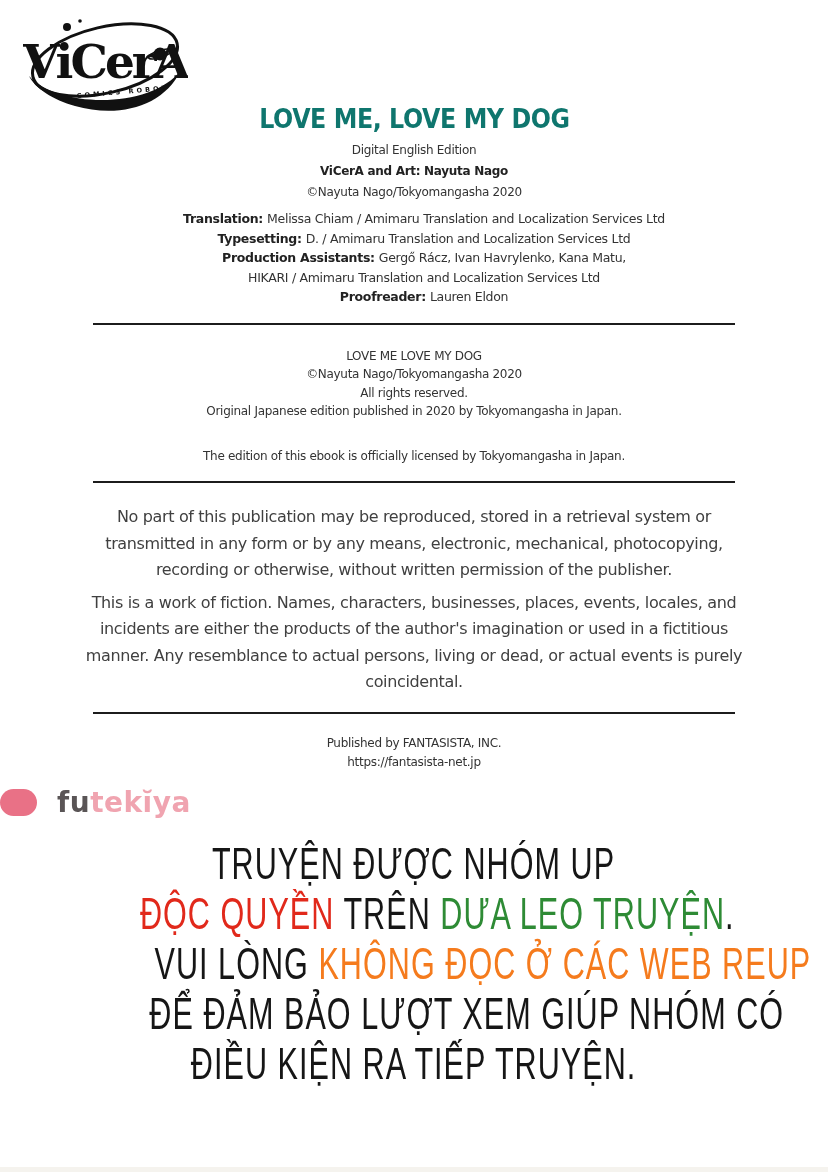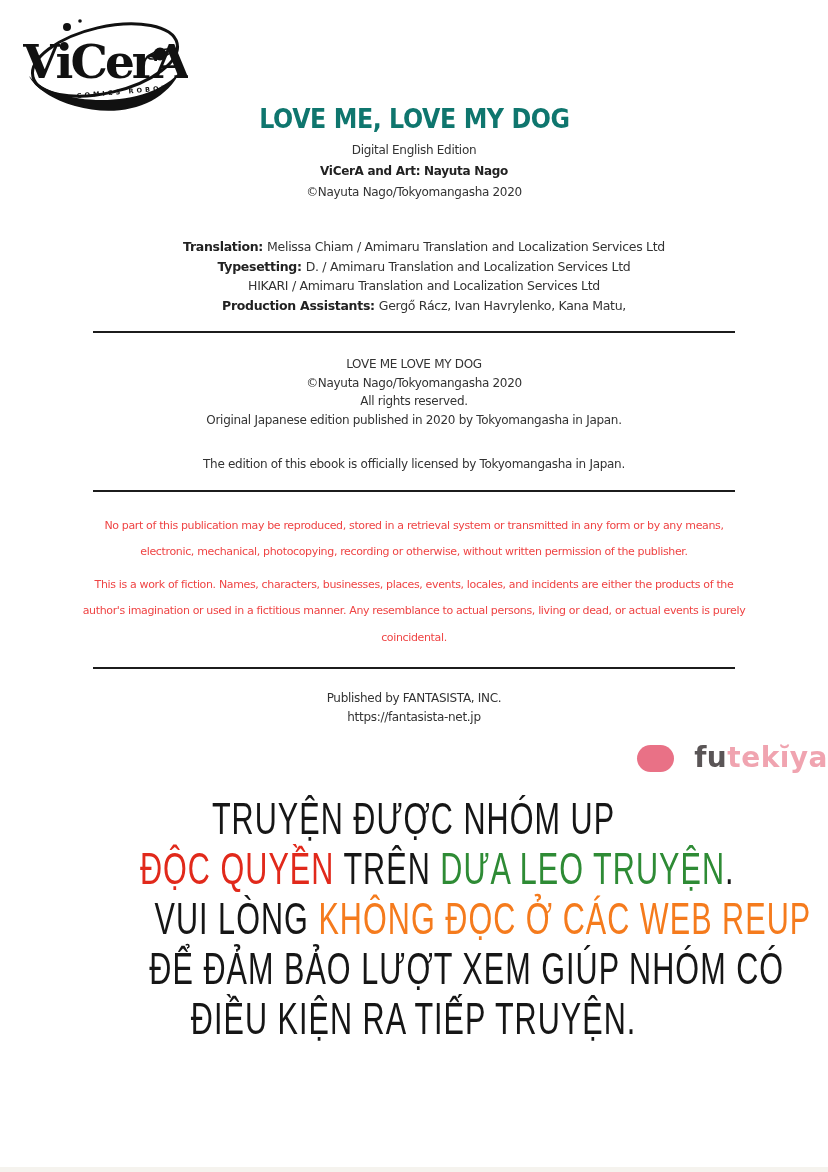--- a/index.html
+++ b/index.html
@@ -31,48 +31,48 @@
     color: #0f766e;
     letter-spacing: -0.5px;
     line-height: 30px;
   }
   .title > span { display: inline-block; transform: scaleX(0.88); transform-origin: center; }
   .line { font-size: 12px; line-height: 18px; letter-spacing: -0.3px; color: #333; }
   .edition { margin-top: 7px; }
   .bold { font-weight: bold; color: #222; }
   .story { margin-top: 3px; }
   .copy { margin-top: 3px; }
-  .credits { margin-top: 36px; padding-left: 20px; }
+  .credits { margin-top: 8px; padding-left: 20px; }
   .credit-line { font-size: 12.5px; line-height: 19.5px; letter-spacing: -0.3px; color: #333; }
   .credit-line .b { font-weight: bold; color: #222; }
   .rule {
     border: none;
     border-top: 2px solid #1c1c1c;
     width: 642px;
     margin: 16px auto 0 auto;
   }
   .colophon { margin-top: 22px; }
   .colophon .line { line-height: 18.5px; }
   .license { margin-top: 26px; }
   .legal {
     width: 668px;
     margin: 21px auto 0 auto;
-    font-size: 11px;
+    font-size: 16px;
     line-height: 26.5px;
     letter-spacing: -0.35px;
-    color: #ef4444;
+    color: #404040;
   }
   .legal2 { margin-top: 6px; }
   .publisher { margin-top: 20px; }
   .publisher .line { line-height: 19px; }
   .futekiya {
     margin-top: 17px;
     display: flex;
     align-items: center;
-    justify-content: flex-end;
+    justify-content: flex-start;
     gap: 20px;
   }
   .futekiya-pill {
     width: 37px;
     height: 27px;
     border-radius: 14px;
     background: #e97186;
   }
   .futekiya-text {
     font-size: 28px;
@@ -130,22 +130,23 @@
     <div class="title">
       <span>LOVE ME, LOVE MY DOG</span>
     </div>
     <div class="line edition">Digital English Edition</div>
     <div class="line bold story">ViCerA and Art: Nayuta Nago</div>
     <div class="line copy">©Nayuta Nago/Tokyomangasha 2020</div>
 
     <div class="credits">
         <div class="credit-line"><span class="b">Translation: </span>Melissa Chiam / Amimaru Translation and Localization Services Ltd</div>
         <div class="credit-line"><span class="b">Typesetting: </span>D. / Amimaru Translation and Localization Services Ltd</div>
+        <div class="credit-line"><span class="b">Production Assistants: </span>Gergő Rácz, Ivan Havrylenko, Kana Matu,</div>
         <div class="credit-line">HIKARI / Amimaru Translation and Localization Services Ltd</div>
-        <div class="credit-line"><span class="b">Production Assistants: </span>Gergő Rácz, Ivan Havrylenko, Kana Matu,</div>
+        <div class="credit-line"><span class="b">Proofreader: </span>Lauren Eldon</div>
       </div>
 
     <hr class="rule">
 
     <div class="colophon">
       <div class="line">LOVE ME LOVE MY DOG</div>
       <div class="line">©Nayuta Nago/Tokyomangasha 2020</div>
       <div class="line">All rights reserved.</div>
       <div class="line">Original Japanese edition published in 2020 by Tokyomangasha in Japan.</div>
       <div class="line license">The edition of this ebook is officially licensed by Tokyomangasha in Japan.</div>

